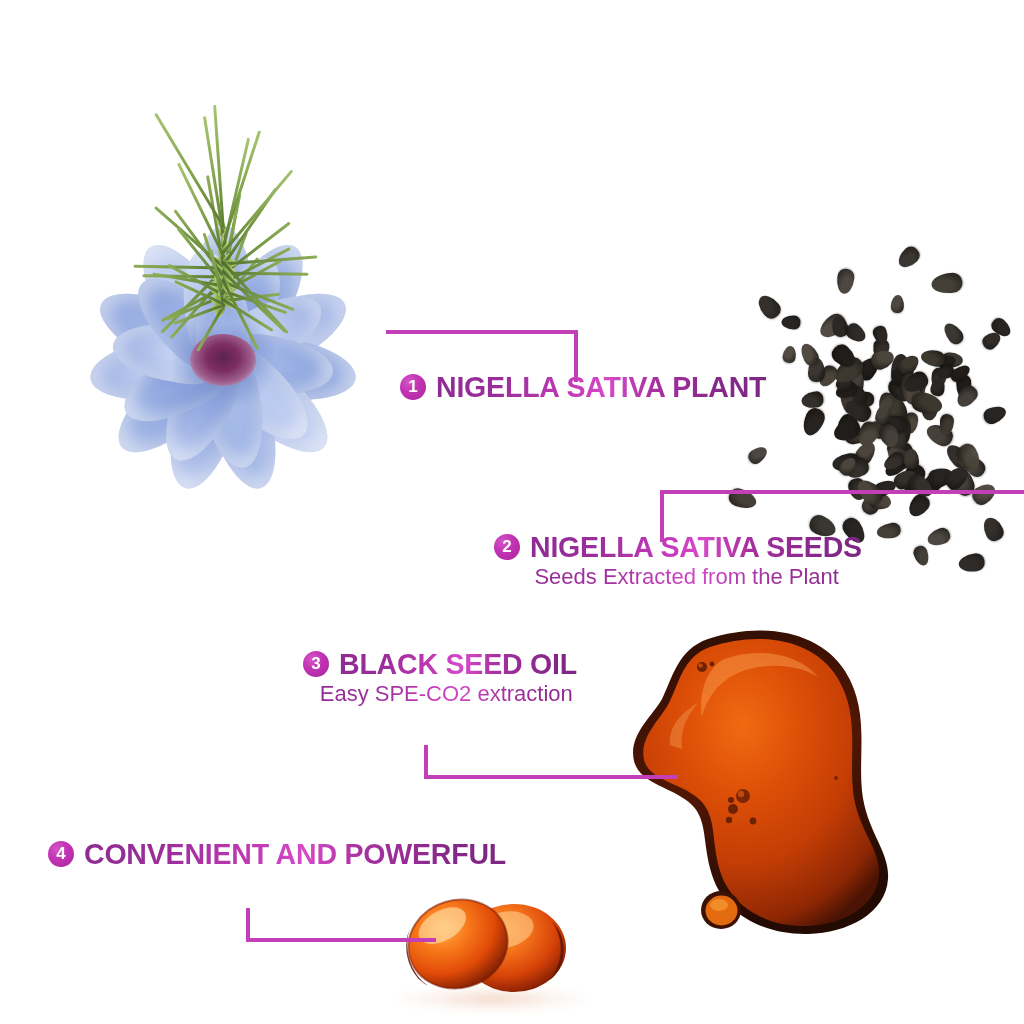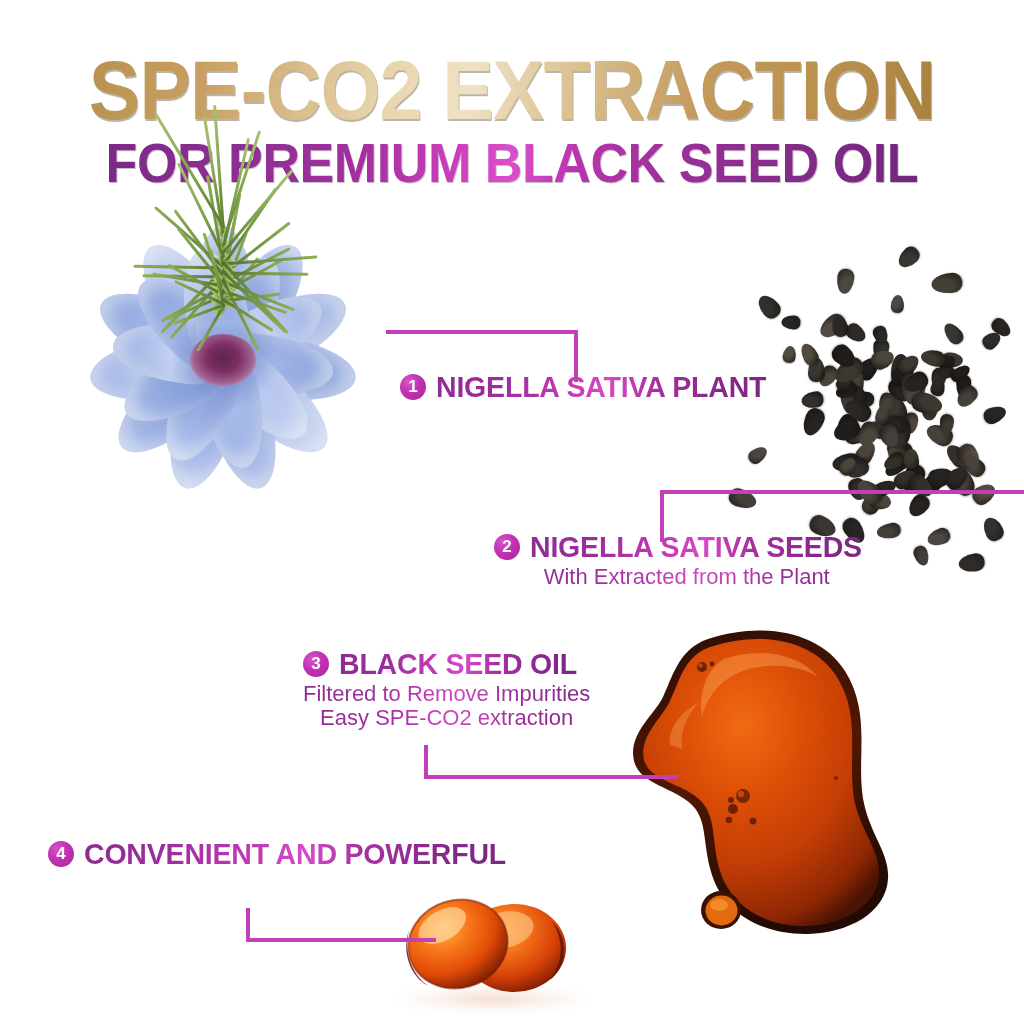--- a/index.html
+++ b/index.html
@@ -93,24 +93,20 @@
   #caps{position:absolute;left:392px;top:878px;width:190px;height:132px;}
   #capshadow{position:absolute;left:398px;top:986px;width:190px;height:26px;
      background:radial-gradient(ellipse at 50% 50%,rgba(205,90,30,.22) 0%,rgba(220,140,90,.10) 45%,rgba(255,255,255,0) 75%);
      filter:blur(3px);}
 </style>
 </head>
 <body>
 
 <div id="stage">
 
-  <div class="title-wrap">
-    <h1 class="main-title">SPE-CO2 EXTRACTION</h1>
-    <div class="sub-title">FOR PREMIUM BLACK SEED OIL</div>
-  </div>
 
   <div id="flower">
       <div class="petal" style="width: 62px; height: 130px; margin-left: -31px; margin-top: -119.6px; background: linear-gradient(175deg, rgb(185, 201, 239) 0%, rgb(147, 169, 224) 52%, rgb(123, 148, 212) 86%, rgb(107, 133, 201) 100%); opacity: 0.95; transform: rotate(0deg) translateY(-14.2px); box-shadow: rgba(90, 115, 180, 0.3) 0px -14px 22px inset, rgba(255, 255, 255, 0.55) 0px 10px 16px inset; z-index: 1;"></div>
       <div class="petal" style="width: 62px; height: 130px; margin-left: -31px; margin-top: -119.6px; background: linear-gradient(175deg, rgb(167, 187, 232) 0%, rgb(139, 163, 221) 52%, rgb(123, 148, 212) 86%, rgb(107, 133, 201) 100%); opacity: 0.95; transform: rotate(32.7273deg) translateY(-14.2px); box-shadow: rgba(90, 115, 180, 0.3) 0px -14px 22px inset, rgba(255, 255, 255, 0.55) 0px 10px 16px inset; z-index: 1;"></div>
       <div class="petal" style="width: 62px; height: 130px; margin-left: -31px; margin-top: -119.6px; background: linear-gradient(175deg, rgb(147, 169, 224) 0%, rgb(195, 209, 242) 52%, rgb(123, 148, 212) 86%, rgb(107, 133, 201) 100%); opacity: 0.95; transform: rotate(65.4545deg) translateY(-14.2px); box-shadow: rgba(90, 115, 180, 0.3) 0px -14px 22px inset, rgba(255, 255, 255, 0.55) 0px 10px 16px inset; z-index: 1;"></div>
       <div class="petal" style="width: 62px; height: 130px; margin-left: -31px; margin-top: -119.6px; background: linear-gradient(175deg, rgb(139, 163, 221) 0%, rgb(159, 180, 230) 52%, rgb(123, 148, 212) 86%, rgb(107, 133, 201) 100%); opacity: 0.95; transform: rotate(98.1818deg) translateY(-14.2px); box-shadow: rgba(90, 115, 180, 0.3) 0px -14px 22px inset, rgba(255, 255, 255, 0.55) 0px 10px 16px inset; z-index: 1;"></div>
       <div class="petal" style="width: 62px; height: 130px; margin-left: -31px; margin-top: -119.6px; background: linear-gradient(175deg, rgb(195, 209, 242) 0%, rgb(185, 201, 239) 52%, rgb(123, 148, 212) 86%, rgb(107, 133, 201) 100%); opacity: 0.95; transform: rotate(130.909deg) translateY(-14.2px); box-shadow: rgba(90, 115, 180, 0.3) 0px -14px 22px inset, rgba(255, 255, 255, 0.55) 0px 10px 16px inset; z-index: 1;"></div>
       <div class="petal" style="width: 62px; height: 130px; margin-left: -31px; margin-top: -119.6px; background: linear-gradient(175deg, rgb(159, 180, 230) 0%, rgb(167, 187, 232) 52%, rgb(123, 148, 212) 86%, rgb(107, 133, 201) 100%); opacity: 0.95; transform: rotate(163.636deg) translateY(-14.2px); box-shadow: rgba(90, 115, 180, 0.3) 0px -14px 22px inset, rgba(255, 255, 255, 0.55) 0px 10px 16px inset; z-index: 1;"></div>
       <div class="petal" style="width: 62px; height: 130px; margin-left: -31px; margin-top: -119.6px; background: linear-gradient(175deg, rgb(185, 201, 239) 0%, rgb(147, 169, 224) 52%, rgb(123, 148, 212) 86%, rgb(107, 133, 201) 100%); opacity: 0.95; transform: rotate(196.364deg) translateY(-14.2px); box-shadow: rgba(90, 115, 180, 0.3) 0px -14px 22px inset, rgba(255, 255, 255, 0.55) 0px 10px 16px inset; z-index: 1;"></div>
       <div class="petal" style="width: 62px; height: 130px; margin-left: -31px; margin-top: -119.6px; background: linear-gradient(175deg, rgb(167, 187, 232) 0%, rgb(139, 163, 221) 52%, rgb(123, 148, 212) 86%, rgb(107, 133, 201) 100%); opacity: 0.95; transform: rotate(229.091deg) translateY(-14.2px); box-shadow: rgba(90, 115, 180, 0.3) 0px -14px 22px inset, rgba(255, 255, 255, 0.55) 0px 10px 16px inset; z-index: 1;"></div>
@@ -509,31 +505,30 @@
       <div class="label-main">NIGELLA SATIVA PLANT</div>
     </div>
   </div>
 
   <div class="callout" style="left:494px;top:531px;">
     <div class="headrow">
       <div class="badge">2</div>
       <div class="label-main">NIGELLA SATIVA SEEDS</div>
     </div>
     <div class="subs center">
-      <div class="label-sub">With Extracted from the Plant</div>
+      <div class="label-sub">Seeds Extracted from the Plant</div>
     </div>
   </div>
 
   <div class="callout" style="left:303px;top:648px;">
     <div class="headrow">
       <div class="badge">3</div>
       <div class="label-main">BLACK SEED OIL</div>
     </div>
     <div class="subs center">
-      <div class="label-sub">Filtered to Remove Impurities</div>
       <div class="label-sub">Easy SPE-CO2 extraction</div>
     </div>
   </div>
 
   <div class="callout" style="left:48px;top:838px;">
     <div class="headrow">
       <div class="badge">4</div>
       <div class="label-main">CONVENIENT AND POWERFUL</div>
     </div>
   </div>

